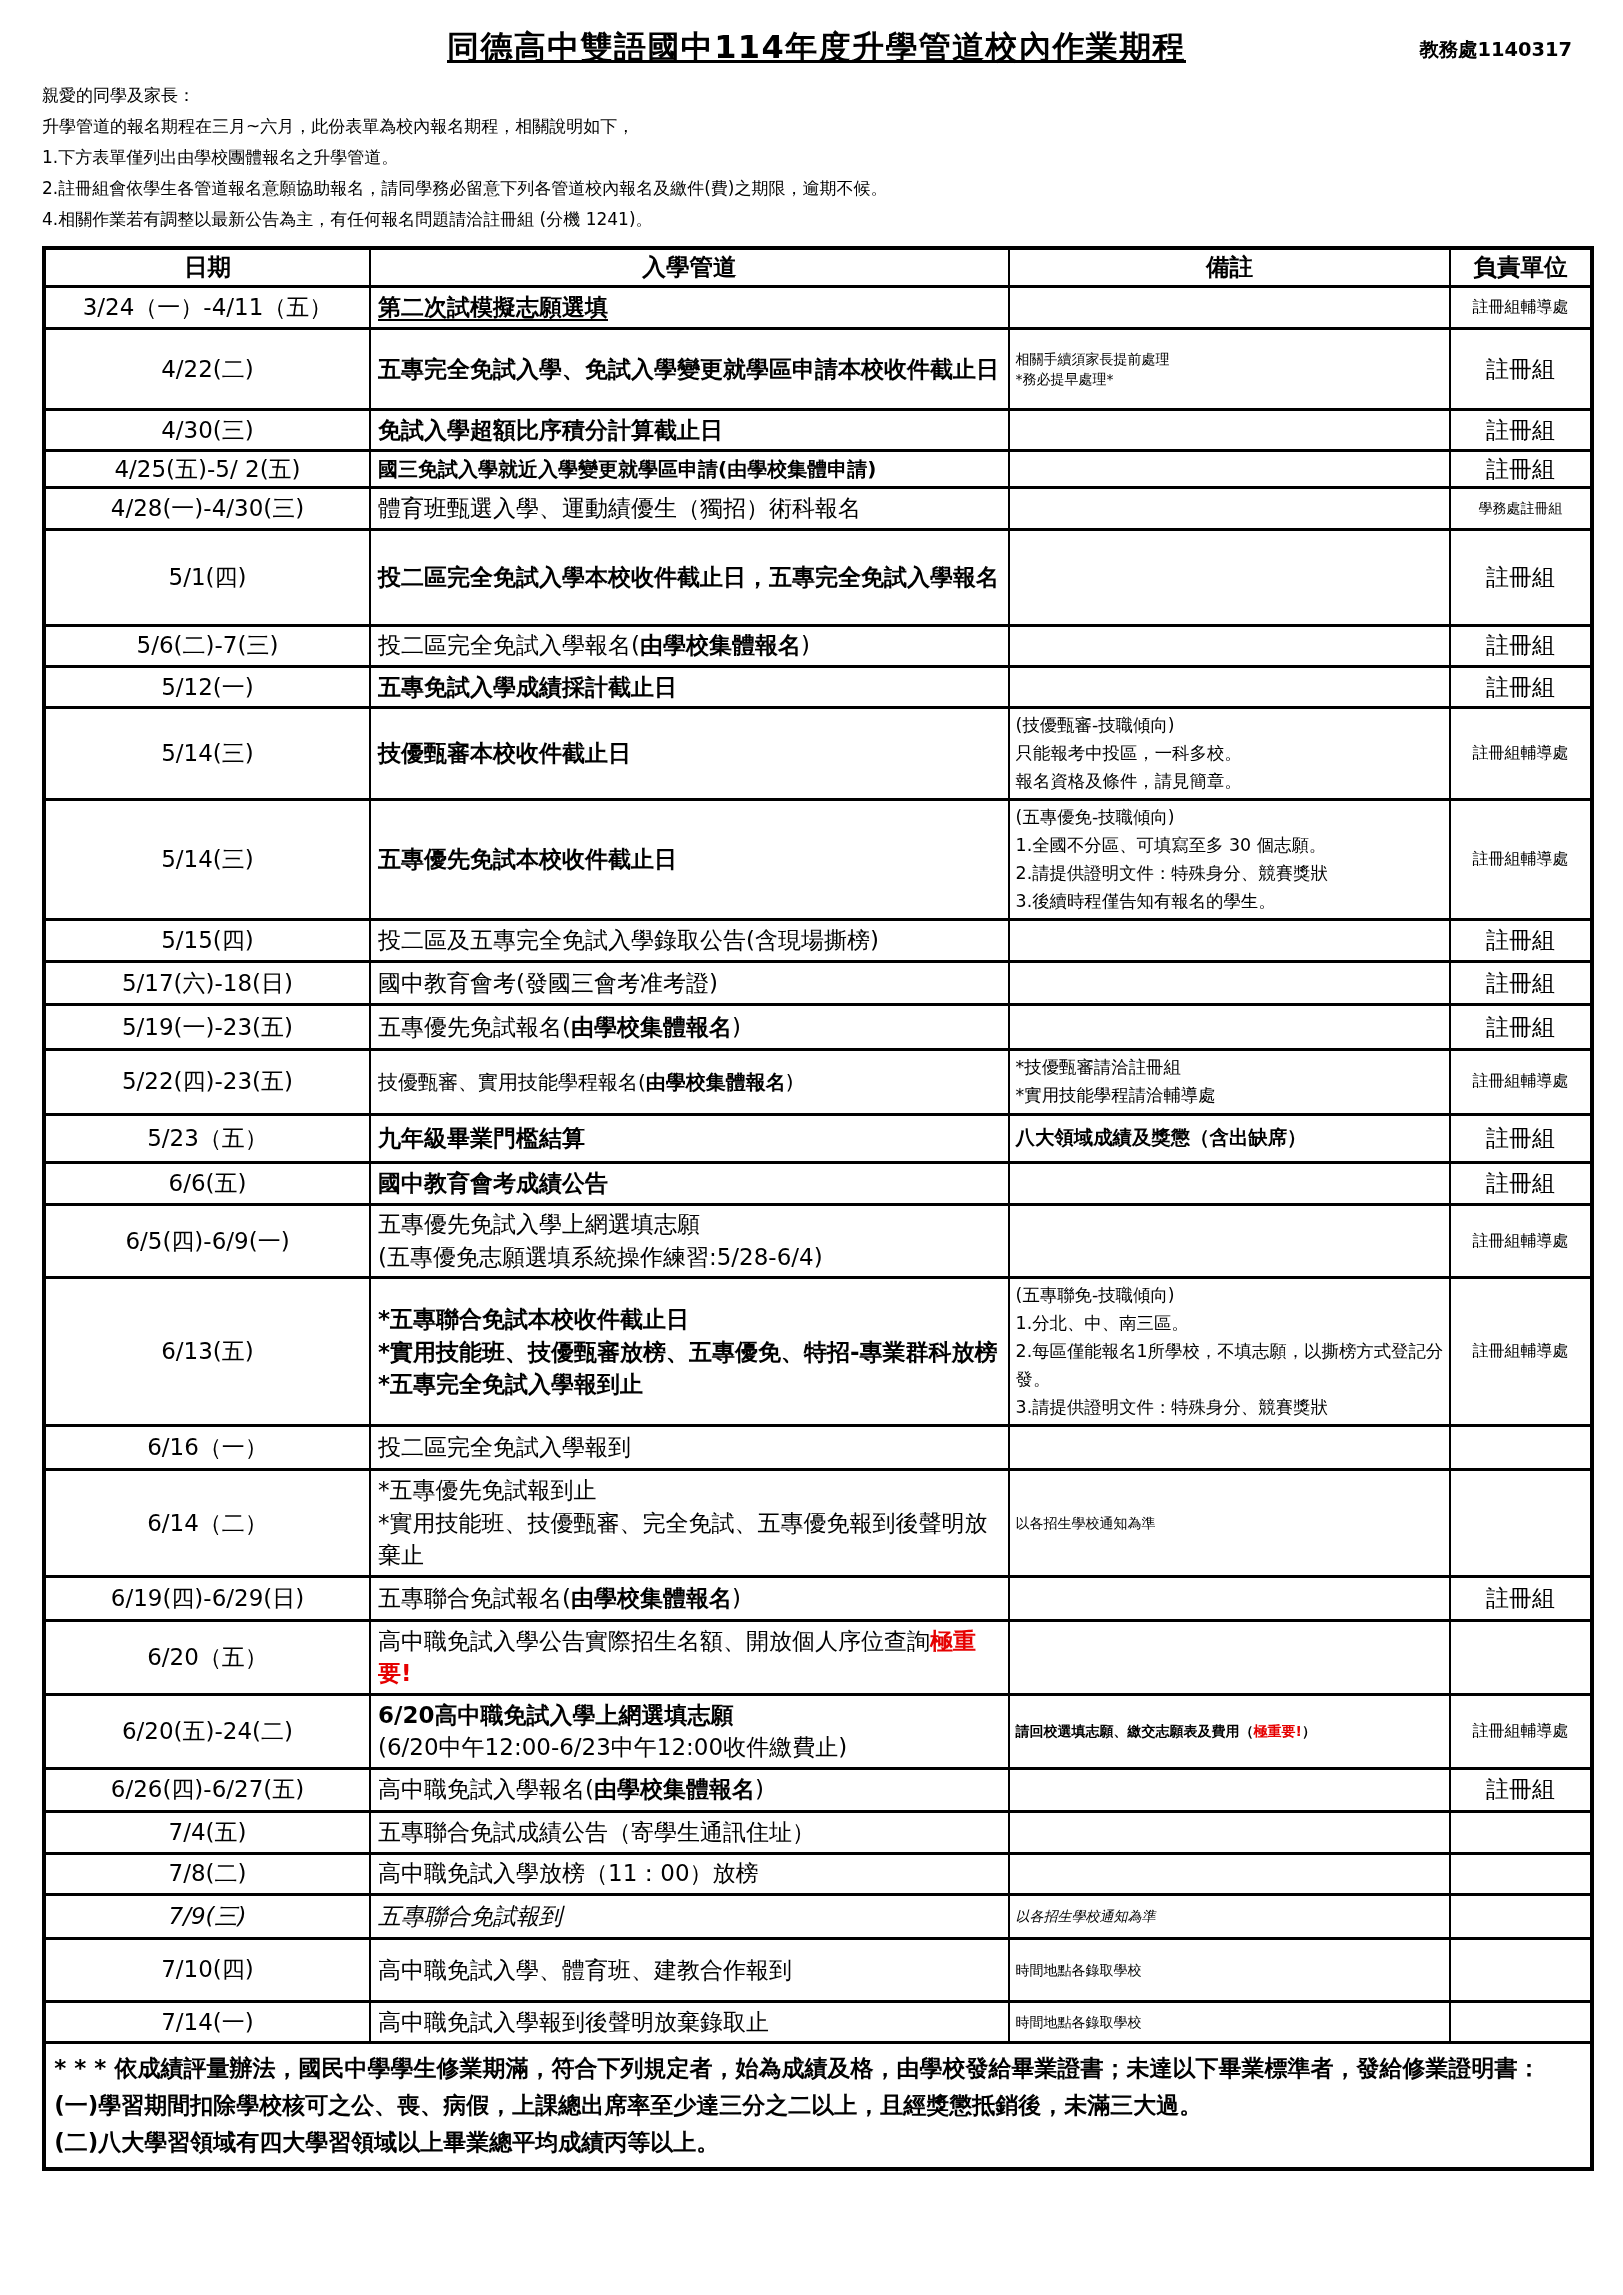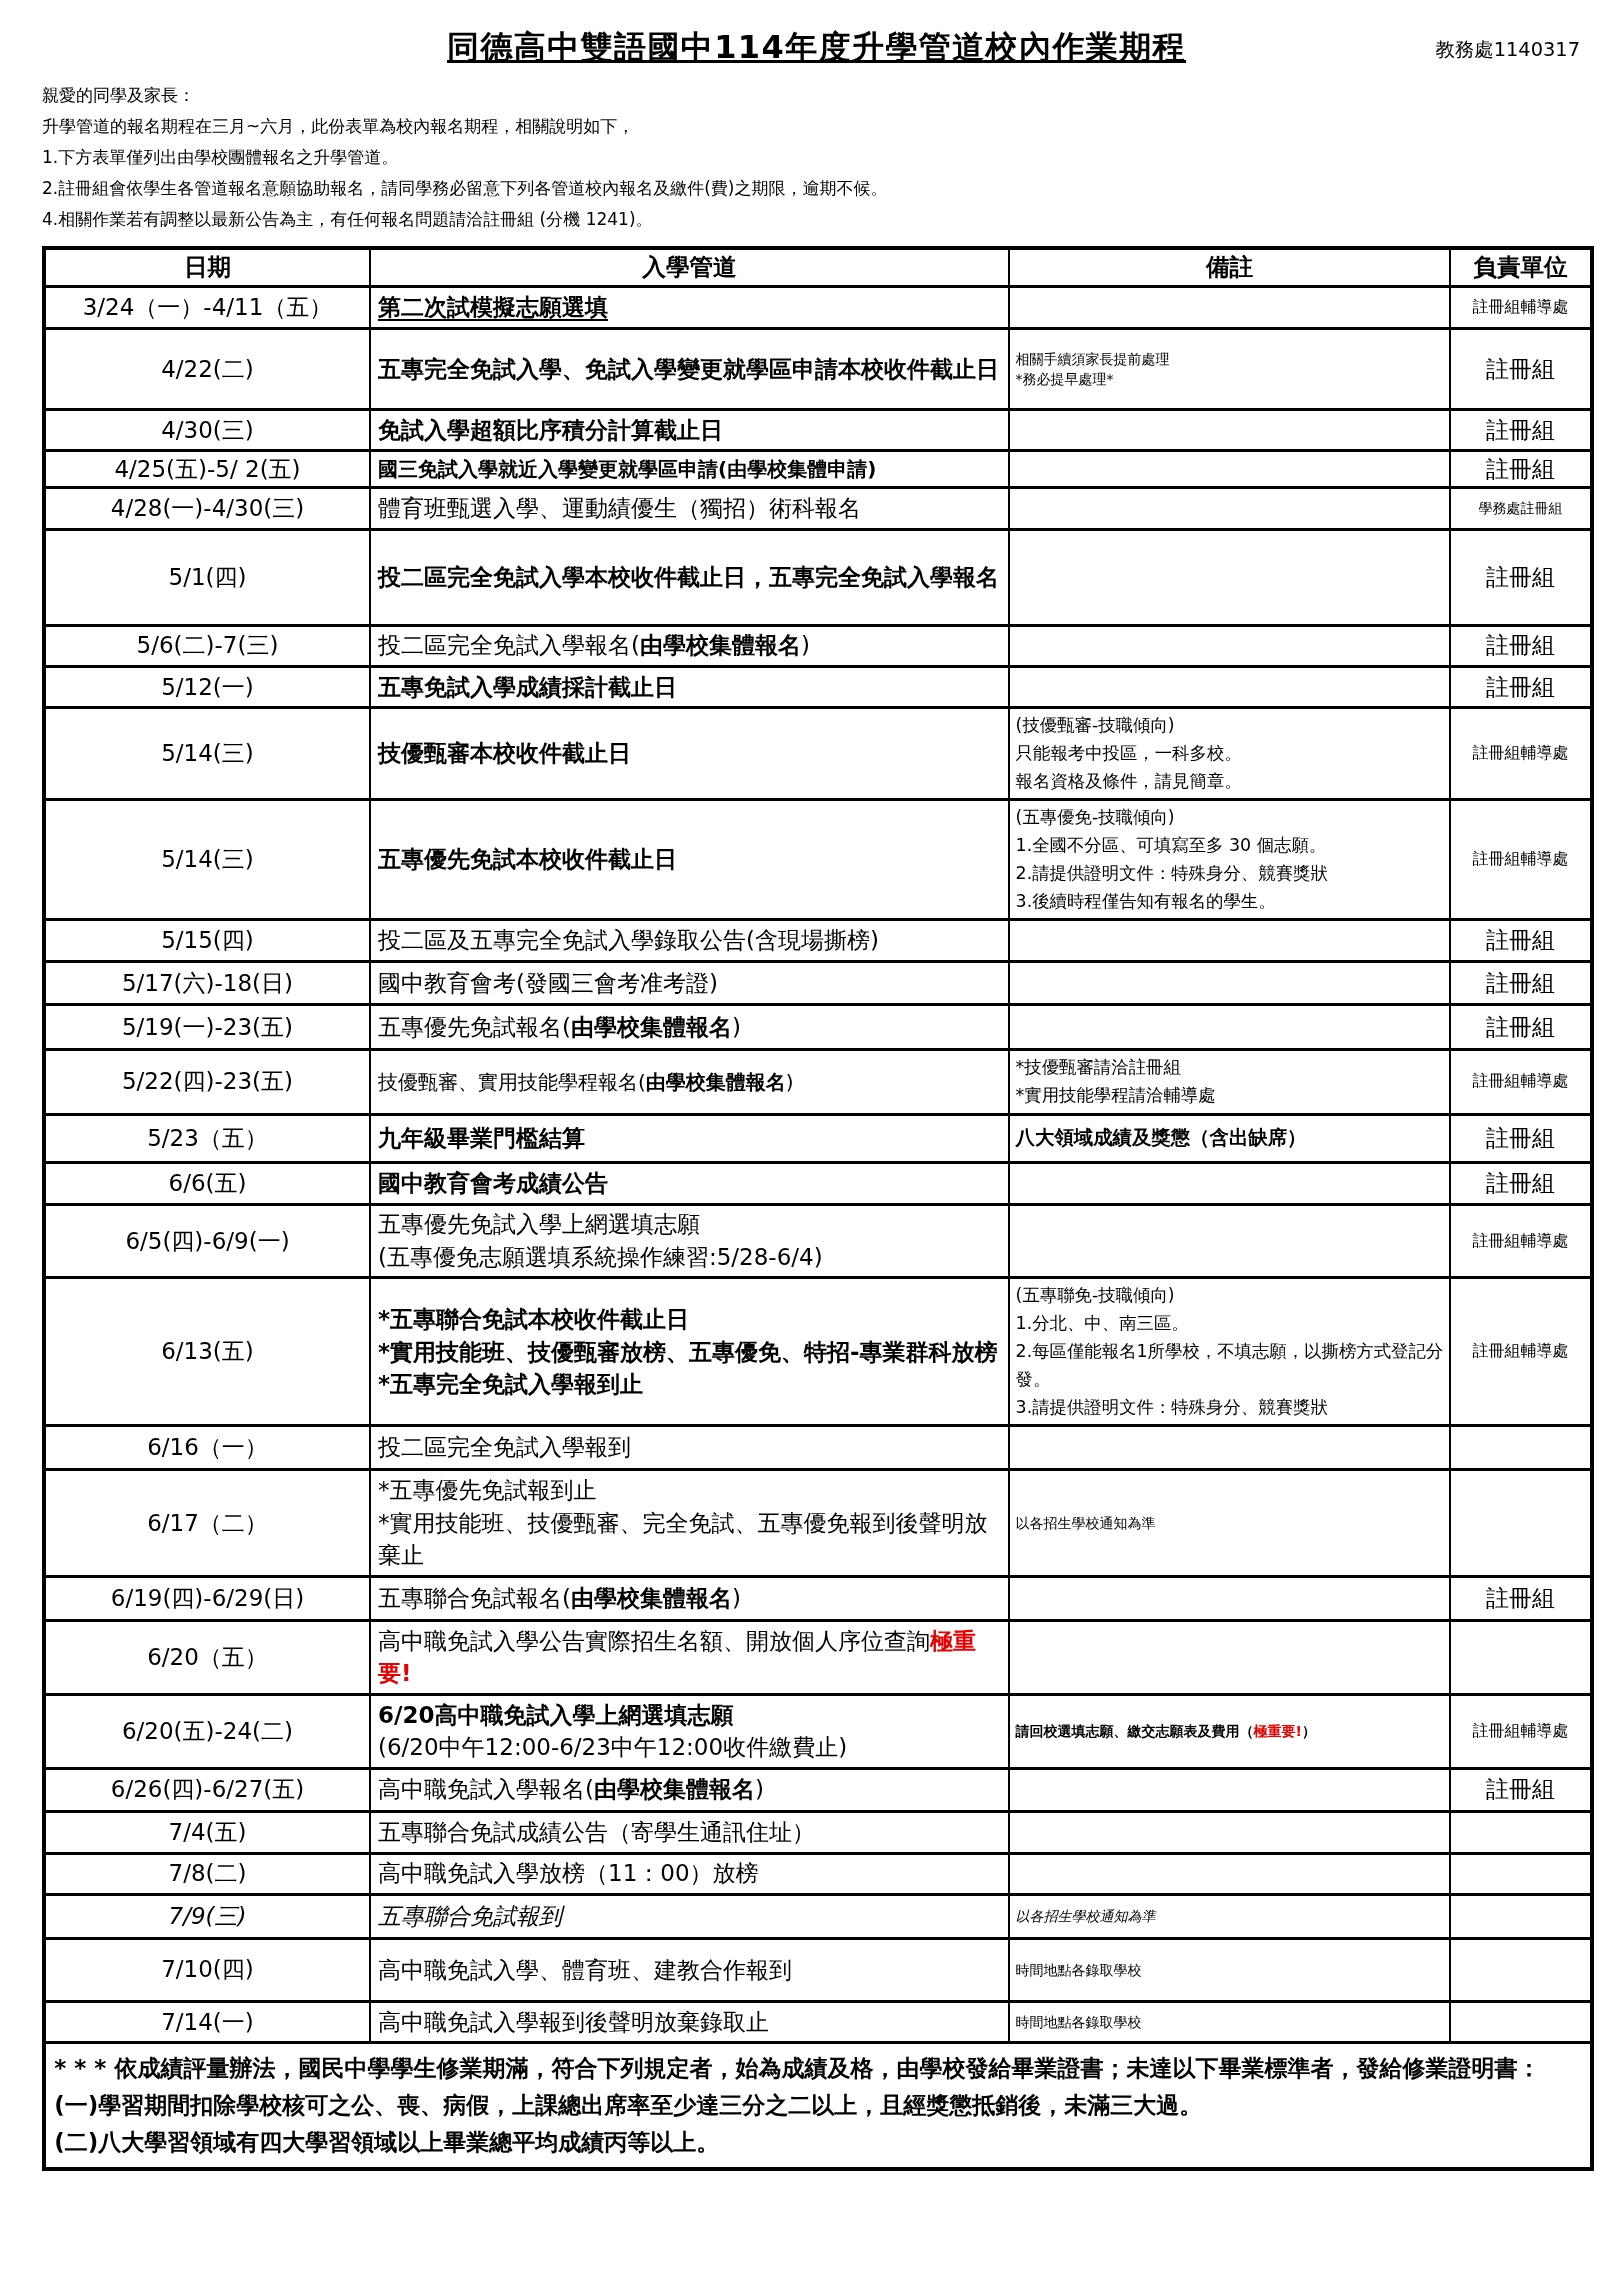--- a/index.html
+++ b/index.html
@@ -10,23 +10,23 @@
     height: 2295px;
     box-sizing: border-box;
     background: #fff;
     color: #000;
     font-family: "DejaVu Sans", sans-serif;
     padding: 26px 33px 0 42px;
   }
   .doc-ref {
     position: absolute;
     top: 36px;
-    right: 44px;
+    right: 52px;
     font-size: 19.4px;
-    font-weight: normal;
+    font-weight: bold;
     white-space: nowrap;
   }
   .title {
     text-align: center;
     font-size: 32px;
     font-weight: bold;
     letter-spacing: 1.4px;
     margin: 0 0 9.7px 0;
     text-decoration: underline;
   }
@@ -303,21 +303,21 @@
         </tr>
         <tr style="height: 44px;">
           <td class="c-date">6/16（一）</td>
           <td class="c-channel">
             <div><span>投二區完全免試入學報到</span></div>
           </td>
           <td class="c-remark"></td>
           <td class="c-unit"></td>
         </tr>
         <tr style="height: 103px;">
-          <td class="c-date">6/17（二）</td>
+          <td class="c-date">6/14（二）</td>
           <td class="c-channel">
             <div><span>*五專優先免試報到止</span></div>
             <div><span>*實用技能班、技優甄審、完全免試、五專優免報到後聲明放棄止</span></div>
           </td>
           <td class="c-remark">
             <div><span>以各招生學校通知為準</span></div>
           </td>
           <td class="c-unit"></td>
         </tr>
         <tr style="height: 44px;">

